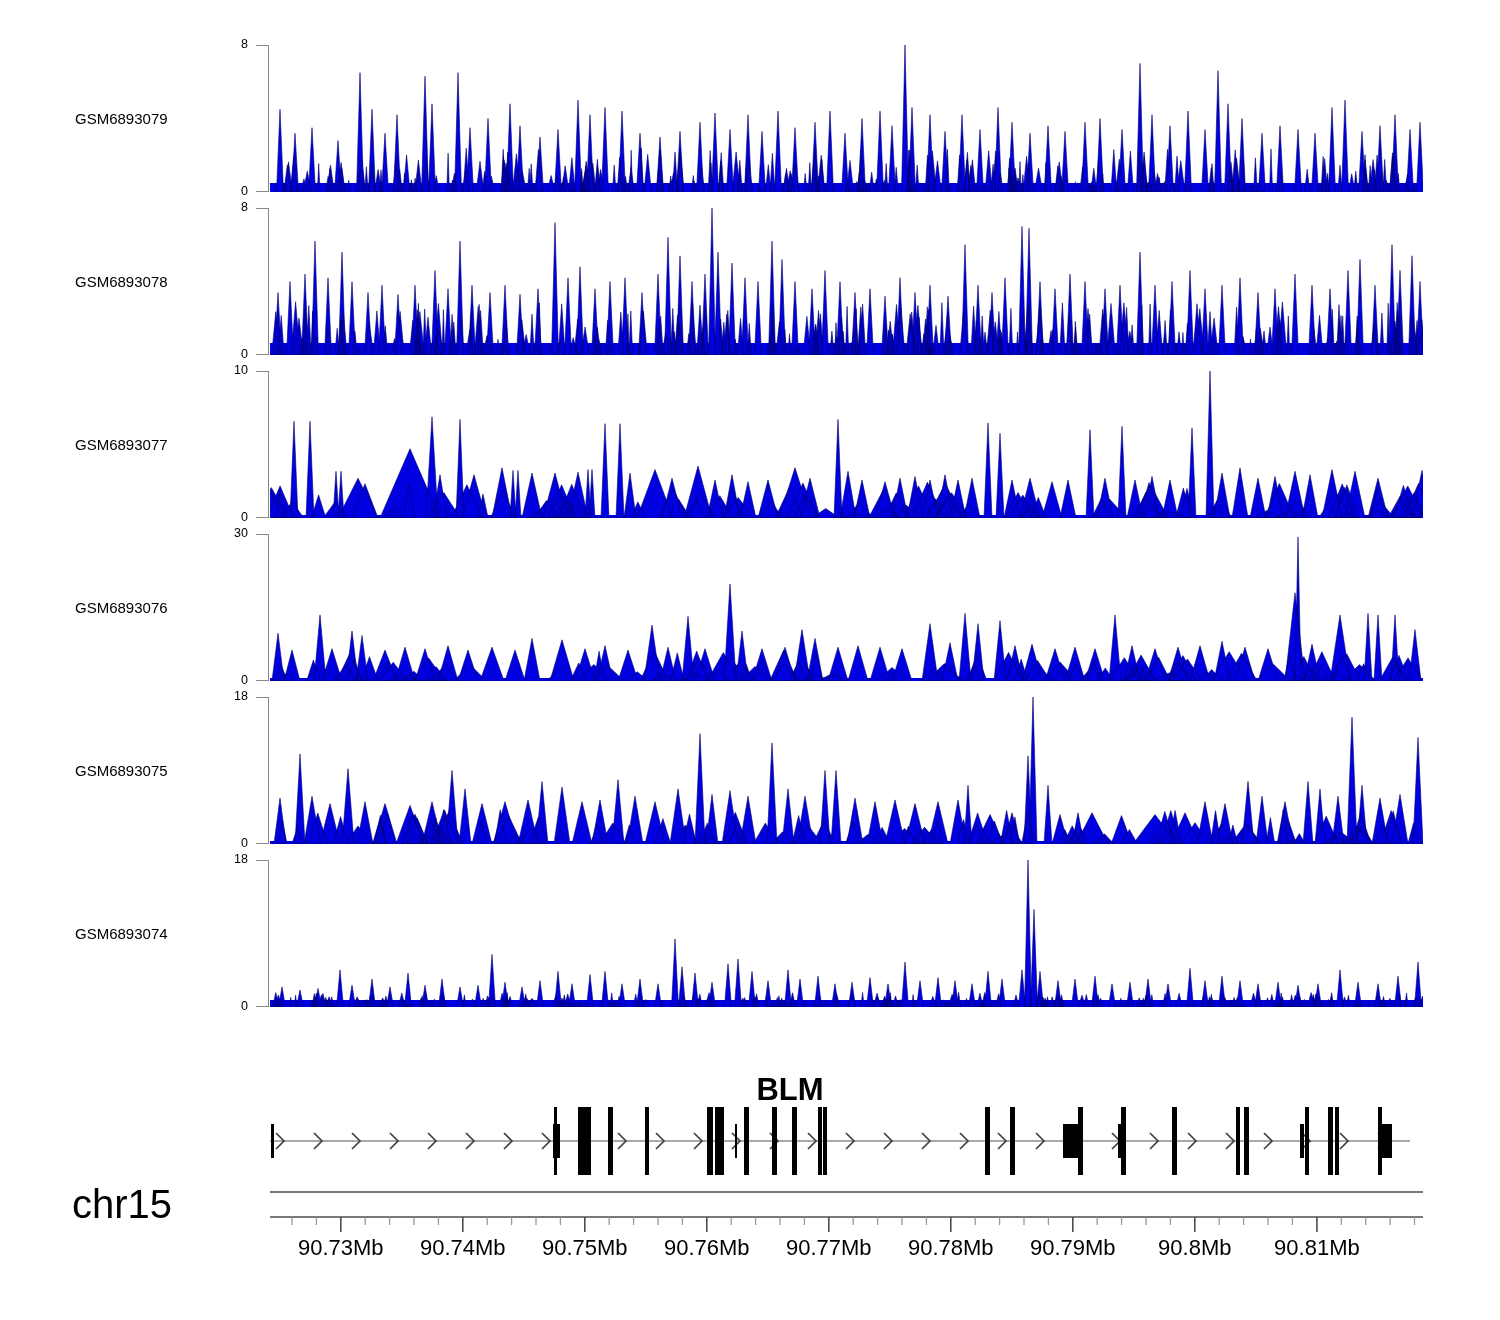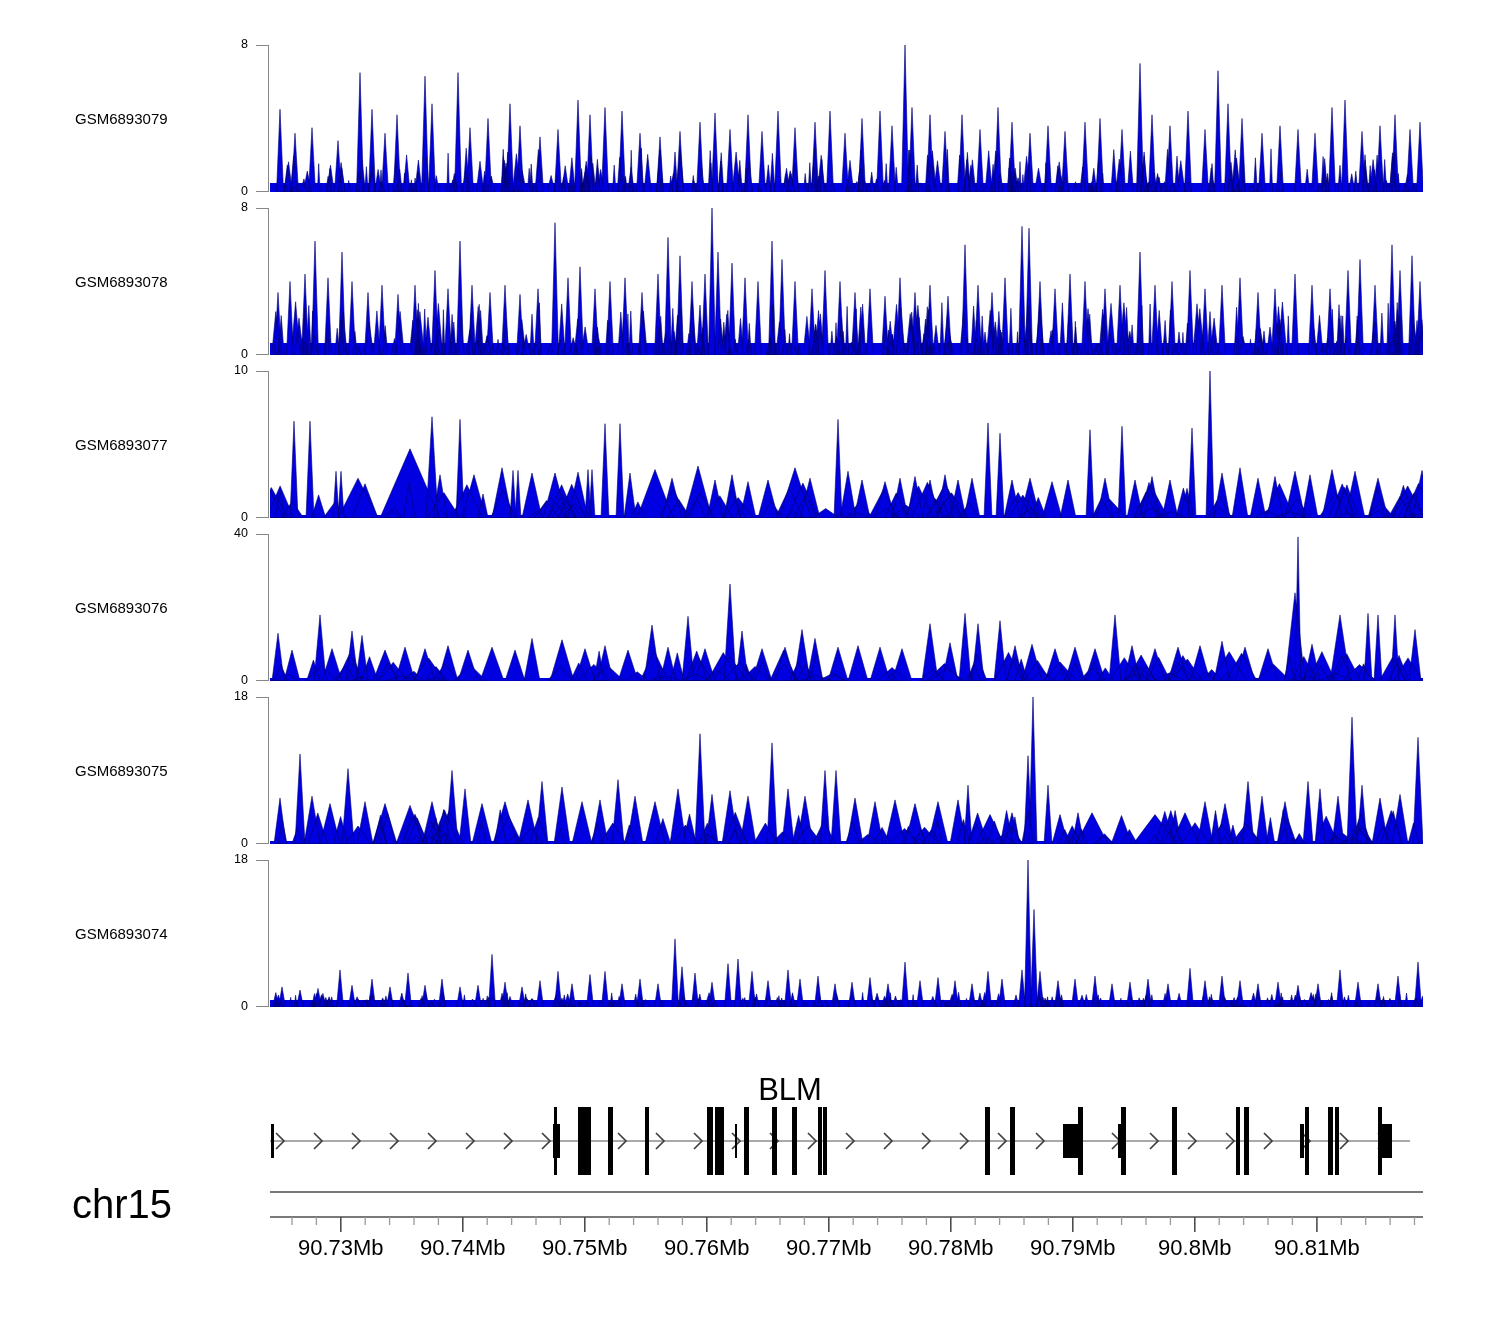--- a/index.html
+++ b/index.html
@@ -7,21 +7,21 @@
           font-family:"Liberation Sans",sans-serif;overflow:hidden;}
   .track{position:absolute;left:0;width:1500px;height:147px;}
   .track-label{position:absolute;left:75px;top:73px;transform:translateY(-50%);
                font-size:15px;color:#000;white-space:nowrap;}
   .bracket{position:absolute;left:256px;top:0;width:13px;height:147px;box-sizing:border-box;
            border-top:1.6px solid #878787;border-right:1.6px solid #878787;border-bottom:1.6px solid #878787;}
   .ylab{position:absolute;left:190px;width:58px;text-align:right;font-size:12.5px;color:#000;}
   .ymax{top:-8px;} .ymin{top:139px;}
   svg.coverage{position:absolute;left:270px;top:0;width:1153px;height:147px;display:block;}
   .gene-track{position:absolute;left:0;top:1060px;width:1500px;height:130px;}
-  .gene-name{position:absolute;left:790px;top:12px;transform:translateX(-50%);font-size:31px;color:#000;}
+  .gene-name{position:absolute;left:790px;top:12px;transform:translateX(-50%);font-size:31px;color:#000;font-weight:bold;}
   svg.gene{position:absolute;left:270px;top:0;width:1153px;height:130px;display:block;}
   .axis-track{position:absolute;left:0;top:1180px;width:1500px;height:120px;}
   .chrom-label{position:absolute;left:72px;top:2px;font-size:40px;color:#000;}
   svg.axis{position:absolute;left:270px;top:5px;width:1153px;height:95px;display:block;}
 </style>
 </head>
 <body>
 
 <div class="figure">
 
@@ -54,21 +54,21 @@
     <div class="ylab ymin">0</div>
     <svg class="coverage" viewBox="0 0 1153 147">
         <rect x="0" y="144" width="1153" height="3" fill="#0000E0"></rect>
         <path d="M1064.7 147L1074.2 116.3L1083.7 147ZM576.0 147L589.6 130.9L603.1 147ZM360.6 147L367.9 130.9L375.2 147ZM523.9 147L535.4 123.6L546.8 147ZM760.4 147L768.3 126.4L776.3 147ZM1064.0 147L1076.1 142.1L1088.2 147ZM655.5 147L665.6 127.8L675.7 147ZM822.1 147L839.5 128.1L857.0 147ZM290.0 147L304.7 132.8L319.5 147ZM564.9 147L570.5 141.1L576.1 147ZM598.6 147L613.1 119.3L627.6 147ZM1133.6 147L1143.9 122.0L1154.1 147ZM263.7 147L280.9 126.7L298.1 147ZM1023.4 147L1029.1 138.0L1034.9 147ZM181.2 147L196.9 113.8L212.6 147ZM517.3 147L532.9 112.1L548.4 147ZM1096.4 147L1108.2 139.7L1120.0 147ZM415.8 147L430.2 121.7L444.6 147ZM664.7 147L681.5 121.8L698.4 147ZM657.3 147L675.2 112.6L693.0 147ZM157.6 147L173.9 121.6L190.2 147ZM620.7 147L636.0 134.1L651.3 147ZM389.5 147L403.3 117.8L417.1 147ZM1002.3 147L1019.8 140.7L1037.3 147ZM624.9 147L634.2 139.7L643.5 147ZM207.9 147L213.0 123.0L218.1 147ZM869.0 147L879.0 111.5L889.0 147ZM453.7 147L462.2 118.1L470.7 147ZM862.9 147L880.6 113.9L898.3 147ZM514.8 147L522.8 140.1L530.8 147ZM1119.3 147L1137.2 125.7L1155.0 147ZM573.4 147L587.4 142.2L601.4 147ZM258.2 147L266.8 140.1L275.4 147ZM277.6 147L292.4 124.1L307.3 147ZM689.3 147L699.1 131.4L709.0 147ZM287.0 147L296.5 130.8L305.9 147ZM281.6 147L292.9 131.7L304.2 147ZM864.0 147L875.9 121.1L887.8 147ZM133.5 147L139.1 111.8L144.8 147ZM983.8 147L997.3 139.3L1010.8 147ZM994.4 147L1009.4 112.6L1024.5 147ZM614.2 147L626.2 122.1L638.1 147ZM490.8 147L501.4 129.9L512.1 147ZM909.9 147L917.0 117.4L924.1 147ZM505.2 147L519.2 117.2L533.2 147ZM905.6 147L913.4 117.1L921.2 147ZM464.5 147L470.3 137.4L476.0 147ZM602.7 147L615.9 137.7L629.0 147ZM864.1 147L880.5 137.1L897.0 147ZM633.7 147L648.5 115.0L663.2 147ZM-3.6 147L10.1 114.9L23.8 147ZM277.7 147L291.6 113.8L305.5 147ZM667.2 147L673.3 130.6L679.3 147ZM288.5 147L301.7 113.3L314.9 147ZM1133.3 147L1148.5 112.4L1163.8 147ZM1096.4 147L1110.5 130.8L1124.5 147ZM436.7 147L449.8 124.7L463.0 147ZM1123.7 147L1133.4 114.4L1143.1 147ZM1099.8 147L1107.2 116.6L1114.7 147ZM738.2 147L752.8 124.1L767.5 147ZM1134.2 147L1141.9 141.7L1149.5 147ZM220.6 147L233.0 118.8L245.4 147ZM1065.0 147L1076.9 113.9L1088.9 147ZM292.8 147L302.4 134.1L312.0 147ZM753.2 147L760.5 123.8L767.8 147ZM1013.2 147L1027.0 128.2L1040.8 147ZM1120.8 147L1137.7 115.0L1154.5 147ZM883.8 147L900.6 140.8L917.4 147ZM419.1 147L427.1 128.1L435.2 147ZM397.2 147L408.8 128.4L420.5 147ZM-15.8 147L1.3 116.6L18.3 147ZM82.0 147L95.0 112.8L108.0 147ZM41.4 147L48.6 123.9L55.8 147ZM1058.3 147L1072.2 112.9L1086.0 147ZM112.5 147L121.4 139.0L130.3 147ZM664.0 147L678.3 125.8L692.5 147ZM748.3 147L760.4 137.6L772.4 147ZM53.2 147L65.0 130.9L76.8 147ZM10.6 147L22.2 130.4L33.7 147ZM749.2 147L758.1 138.8L767.0 147ZM1127.5 147L1136.3 132.1L1145.1 147ZM1138.3 147L1149.9 142.5L1161.5 147ZM675.0 147L682.8 136.4L690.6 147ZM-13.5 147L0.2 119.8L13.9 147ZM452.7 147L468.2 126.6L483.7 147ZM937.2 147L949.5 125.1L961.8 147ZM641.6 147L657.4 111.3L673.1 147ZM938.2 147L948.9 137.1L959.6 147ZM734.8 147L748.1 121.5L761.4 147ZM162.9 147L170.9 139.0L179.0 147ZM1048.7 147L1065.3 121.7L1081.9 147ZM821.7 147L831.4 127.2L841.2 147ZM264.0 147L276.5 129.6L288.9 147ZM116.2 147L124.2 136.6L132.3 147ZM541.9 147L555.7 137.6L569.5 147ZM5.0 147L10.0 119.3L15.0 147ZM20.0 147L24.0 50.2L28.0 147ZM36.0 147L40.0 50.2L44.0 147ZM63.0 147L66.0 100.3L69.0 147ZM68.0 147L71.0 100.3L74.0 147ZM68.0 147L88.0 107.2L108.0 147ZM110.0 147L140.0 77.8L170.0 147ZM156.0 147L162.0 45.8L168.0 147ZM163.0 147L170.0 103.8L177.0 147ZM186.0 147L190.0 48.4L194.0 147ZM192.0 147L204.0 103.8L216.0 147ZM222.0 147L232.0 96.8L242.0 147ZM240.0 147L243.0 99.4L246.0 147ZM245.0 147L248.0 99.4L251.0 147ZM252.0 147L262.0 102.0L272.0 147ZM273.0 147L285.0 102.0L297.0 147ZM298.0 147L308.0 101.2L318.0 147ZM315.0 147L318.0 98.6L321.0 147ZM319.0 147L322.0 98.6L325.0 147ZM331.0 147L335.0 52.7L339.0 147ZM346.0 147L350.0 52.7L354.0 147ZM354.0 147L360.0 102.0L366.0 147ZM367.0 147L385.0 98.6L403.0 147ZM392.0 147L402.0 107.2L412.0 147ZM414.0 147L428.0 95.1L442.0 147ZM437.0 147L445.0 109.0L453.0 147ZM454.0 147L462.0 103.8L470.0 147ZM470.0 147L478.0 110.7L486.0 147ZM488.0 147L498.0 109.0L508.0 147ZM509.0 147L525.0 96.8L541.0 147ZM530.0 147L540.0 107.2L550.0 147ZM564.0 147L568.0 48.4L572.0 147ZM570.0 147L578.0 100.3L586.0 147ZM584.0 147L592.0 109.0L600.0 147ZM605.0 147L615.0 110.7L625.0 147ZM622.0 147L630.0 107.2L638.0 147ZM637.0 147L645.0 105.5L653.0 147ZM652.0 147L660.0 109.0L668.0 147ZM667.0 147L675.0 103.8L683.0 147ZM680.0 147L688.0 109.0L696.0 147ZM694.0 147L702.0 107.2L710.0 147ZM714.0 147L718.0 51.9L722.0 147ZM726.0 147L730.0 62.3L734.0 147ZM734.0 147L742.0 109.0L750.0 147ZM750.0 147L760.0 107.2L770.0 147ZM772.0 147L782.0 110.7L792.0 147ZM790.0 147L798.0 109.0L806.0 147ZM816.0 147L820.0 58.8L824.0 147ZM827.0 147L835.0 107.2L843.0 147ZM848.0 147L852.0 55.3L856.0 147ZM857.0 147L865.0 109.0L873.0 147ZM874.0 147L882.0 105.5L890.0 147ZM892.0 147L900.0 109.0L908.0 147ZM918.0 147L922.0 57.1L926.0 147ZM936.0 147L940.0 0.0L944.0 147ZM944.0 147L952.0 102.0L960.0 147ZM962.0 147L970.0 96.8L978.0 147ZM980.0 147L988.0 107.2L996.0 147ZM997.0 147L1005.0 105.5L1013.0 147ZM1015.0 147L1025.0 100.3L1035.0 147ZM1032.0 147L1040.0 103.8L1048.0 147ZM1052.0 147L1062.0 98.6L1072.0 147ZM1075.0 147L1085.0 100.3L1095.0 147ZM1098.0 147L1108.0 107.2L1118.0 147ZM1118.0 147L1130.0 125.4L1142.0 147ZM1142.0 147L1152.0 99.4L1162.0 147Z" fill="#0000E0" stroke="#000070" stroke-width="0.6"></path>
       </svg>
   </div>
 
   <div class="track" style="top:534px">
     <div class="track-label">GSM6893076</div>
     <div class="bracket"></div>
-    <div class="ylab ymax">40</div>
+    <div class="ylab ymax">30</div>
     <div class="ylab ymin">0</div>
     <svg class="coverage" viewBox="0 0 1153 147">
         <rect x="0" y="144" width="1153" height="3" fill="#0000E0"></rect>
         <path d="M400.4 147L407.3 118.9L414.2 147ZM162.1 147L175.1 129.9L188.2 147ZM826.9 147L835.3 133.9L843.7 147ZM323.9 147L329.1 117.2L334.3 147ZM930.9 147L941.7 135.6L952.4 147ZM876.7 147L888.6 123.3L900.5 147ZM735.4 147L745.3 123.2L755.2 147ZM519.2 147L528.3 127.6L537.3 147ZM307.2 147L323.9 130.4L340.5 147ZM851.4 147L866.8 140.3L882.3 147ZM277.0 147L290.3 132.5L303.7 147ZM142.7 147L158.7 124.1L174.6 147ZM370.0 147L384.1 116.7L398.3 147ZM470.2 147L485.0 132.5L499.8 147ZM1109.2 147L1122.5 123.4L1135.9 147ZM183.5 147L200.0 130.7L216.6 147ZM894.6 147L907.2 128.0L919.8 147ZM63.9 147L75.2 131.6L86.5 147ZM1041.7 147L1050.5 131.8L1059.2 147ZM437.2 147L453.3 118.6L469.3 147ZM899.2 147L912.9 121.6L926.6 147ZM616.4 147L621.5 139.2L626.7 147ZM415.7 147L426.7 117.1L437.6 147ZM77.4 147L84.5 124.9L91.6 147ZM108.0 147L118.1 128.2L128.1 147ZM1023.8 147L1029.2 141.0L1034.6 147ZM1118.3 147L1127.0 129.2L1135.8 147ZM452.8 147L469.3 128.4L485.8 147ZM66.8 147L79.7 119.6L92.6 147ZM1123.5 147L1138.0 123.9L1152.5 147ZM130.6 147L139.8 140.2L148.9 147ZM114.6 147L131.9 142.0L149.2 147ZM5.4 147L17.0 139.5L28.6 147ZM782.6 147L791.9 134.2L801.3 147ZM36.6 147L43.4 126.1L50.2 147ZM556.2 147L565.4 140.1L574.6 147ZM882.1 147L899.1 139.0L916.0 147ZM809.1 147L821.7 133.3L834.4 147ZM941.5 147L959.2 117.7L976.9 147ZM854.0 147L870.1 133.2L886.2 147ZM539.8 147L546.2 118.7L552.6 147ZM80.1 147L91.6 143.1L103.0 147ZM986.2 147L1003.4 130.2L1020.6 147ZM435.2 147L447.7 136.3L460.2 147ZM902.3 147L917.4 125.0L932.4 147ZM154.7 147L166.5 142.9L178.3 147ZM484.6 147L492.5 127.7L500.4 147ZM856.8 147L871.1 121.1L885.5 147ZM759.3 147L772.1 136.4L784.8 147ZM1086.5 147L1093.6 129.8L1100.8 147ZM499.7 147L513.6 116.3L527.5 147ZM1013.9 147L1019.3 121.9L1024.8 147ZM1062.7 147L1076.7 119.7L1090.7 147ZM470.4 147L476.3 130.5L482.1 147ZM754.4 147L767.5 126.5L780.6 147ZM382.4 147L388.9 139.4L395.4 147ZM656.4 147L674.4 129.5L692.3 147ZM956.0 147L971.5 119.3L987.1 147ZM1119.2 147L1129.0 121.4L1138.7 147ZM861.4 147L866.5 133.5L871.6 147ZM1038.5 147L1051.9 117.7L1065.3 147ZM1060.9 147L1071.5 121.2L1082.2 147ZM416.3 147L429.1 124.8L441.9 147ZM724.2 147L738.5 118.4L752.8 147ZM501.7 147L514.2 130.1L526.8 147ZM526.6 147L535.7 130.1L544.7 147ZM321.7 147L337.9 131.7L354.1 147ZM697.0 147L707.0 120.7L717.1 147ZM1021.3 147L1033.8 122.6L1046.3 147ZM816.7 147L824.0 127.7L831.3 147ZM1031.2 147L1040.6 133.8L1050.0 147ZM4.1 147L10.9 130.8L17.8 147ZM1048.4 147L1066.1 139.8L1083.7 147ZM606.9 147L622.0 133.6L637.1 147ZM926.1 147L936.1 137.2L946.0 147ZM527.9 147L545.8 141.4L563.8 147ZM134.1 147L143.9 137.2L153.6 147ZM547.7 147L562.3 139.5L576.8 147ZM853.8 147L865.6 131.1L877.4 147ZM355.9 147L367.2 137.8L378.5 147ZM896.8 147L911.9 133.5L927.1 147ZM659.0 147L676.8 134.8L694.7 147ZM773.0 147L790.0 128.0L807.0 147ZM378.0 147L395.8 142.2L413.6 147ZM949.2 147L956.8 139.5L964.4 147ZM34.7 147L51.5 131.9L68.3 147ZM109.0 147L123.2 128.2L137.4 147ZM744.6 147L751.2 125.1L757.7 147ZM649.7 147L662.5 135.8L675.3 147ZM866.9 147L876.3 131.7L885.7 147ZM798.0 147L805.3 128.9L812.5 147ZM300.3 147L308.7 129.0L317.0 147ZM698.1 147L704.4 130.5L710.7 147ZM1030.7 147L1039.3 142.0L1047.9 147ZM410.7 147L425.5 140.0L440.4 147ZM839.5 147L854.3 123.7L869.1 147ZM90.9 147L99.5 122.7L108.1 147ZM154.7 147L166.0 132.6L177.3 147ZM442.6 147L459.9 122.5L477.2 147ZM1072.8 147L1089.5 130.6L1106.1 147ZM2.0 147L8.0 99.2L14.0 147ZM14.0 147L22.0 116.1L30.0 147ZM44.0 147L50.0 80.9L56.0 147ZM52.0 147L62.0 114.7L72.0 147ZM76.0 147L82.0 97.0L88.0 147ZM86.0 147L92.0 101.4L98.0 147ZM103.0 147L115.0 116.1L127.0 147ZM125.0 147L135.0 113.2L145.0 147ZM145.0 147L155.0 114.7L165.0 147ZM168.0 147L178.0 111.7L188.0 147ZM188.0 147L198.0 116.1L208.0 147ZM210.0 147L222.0 113.2L234.0 147ZM235.0 147L245.0 116.1L255.0 147ZM254.0 147L262.0 104.4L270.0 147ZM280.0 147L292.0 105.8L304.0 147ZM305.0 147L315.0 114.7L325.0 147ZM327.0 147L335.0 111.7L343.0 147ZM348.0 147L358.0 116.1L368.0 147ZM374.0 147L382.0 91.1L390.0 147ZM390.0 147L398.0 113.2L406.0 147ZM412.0 147L418.0 82.3L424.0 147ZM425.0 147L435.0 114.7L445.0 147ZM454.0 147L460.0 50.0L466.0 147ZM466.0 147L472.0 97.0L478.0 147ZM482.0 147L492.0 114.7L502.0 147ZM505.0 147L515.0 113.2L525.0 147ZM524.0 147L532.0 95.6L540.0 147ZM537.0 147L545.0 104.4L553.0 147ZM558.0 147L568.0 113.2L578.0 147ZM578.0 147L588.0 111.7L598.0 147ZM600.0 147L610.0 113.2L620.0 147ZM622.0 147L632.0 114.7L642.0 147ZM652.0 147L660.0 89.7L668.0 147ZM672.0 147L680.0 108.8L688.0 147ZM689.0 147L695.0 79.4L701.0 147ZM702.0 147L708.0 89.7L714.0 147ZM724.0 147L730.0 86.7L736.0 147ZM737.0 147L745.0 111.7L753.0 147ZM752.0 147L762.0 110.3L772.0 147ZM775.0 147L785.0 114.7L795.0 147ZM795.0 147L805.0 113.2L815.0 147ZM815.0 147L825.0 114.7L835.0 147ZM839.0 147L845.0 80.9L851.0 147ZM854.0 147L862.0 111.7L870.0 147ZM875.0 147L885.0 114.7L895.0 147ZM898.0 147L908.0 113.2L918.0 147ZM920.0 147L930.0 111.7L940.0 147ZM944.0 147L952.0 107.3L960.0 147ZM965.0 147L975.0 113.2L985.0 147ZM988.0 147L998.0 114.7L1008.0 147ZM1015.0 147L1025.0 58.8L1035.0 147ZM1025.0 147L1028.0 2.9L1031.0 147ZM1034.0 147L1042.0 110.3L1050.0 147ZM1060.0 147L1070.0 80.9L1080.0 147ZM1094.0 147L1098.0 79.4L1102.0 147ZM1104.0 147L1108.0 80.9L1112.0 147ZM1121.0 147L1125.0 80.9L1129.0 147ZM1139.0 147L1145.0 95.6L1151.0 147Z" fill="#0000E0" stroke="#000070" stroke-width="0.6"></path>
       </svg>
   </div>
 
   <div class="track" style="top:697px">
     <div class="track-label">GSM6893075</div>
     <div class="bracket"></div>

